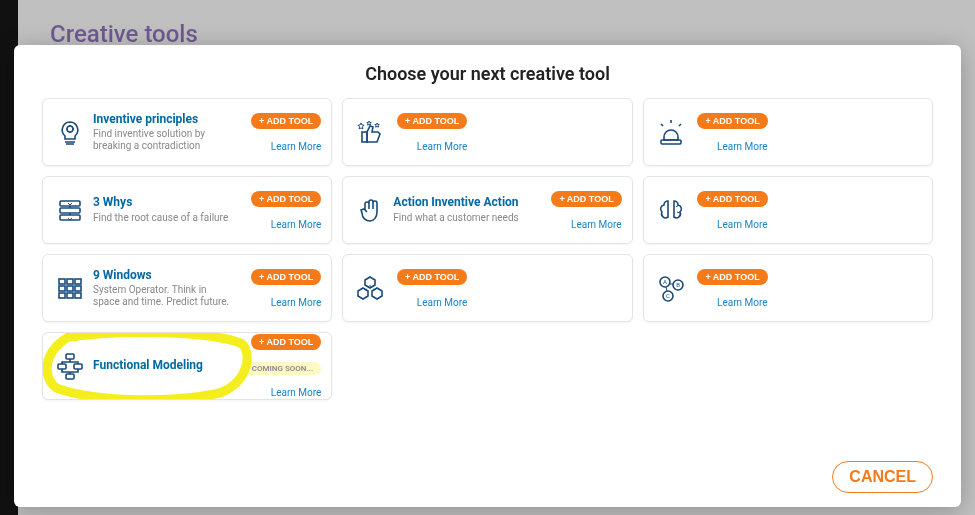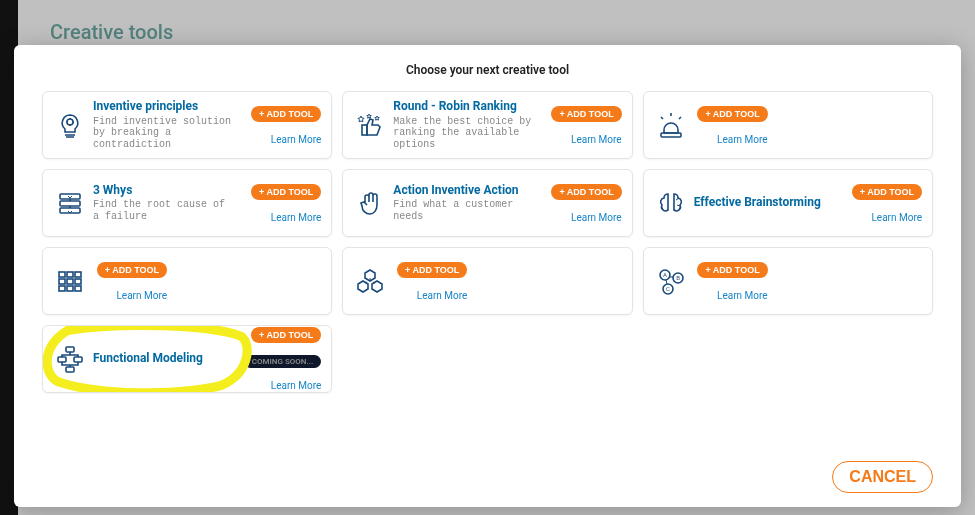--- a/index.html
+++ b/index.html
@@ -1,31 +1,31 @@
 <!DOCTYPE html>
 <html><head>
 <meta charset="utf-8">
 <style>
 html,body{margin:0;padding:0;font-family:-apple-system,BlinkMacSystemFont,"Segoe UI",Roboto,Arial,sans-serif;background:#9d9d9d;width:975px;height:515px;overflow:hidden;}
 .page-bg{position:absolute;inset:0;background:#fff;}
-.page-title{position:absolute;left:50px;top:20px;font-size:20px;color:#0f766e;font-weight:500;}
+.page-title{position:absolute;left:50px;top:20px;font-size:24px;color:#4c1d95;font-weight:500;}
 .dim-overlay{position:absolute;inset:0;background:rgba(140,140,140,0.55);}
 .sidebar-strip{position:absolute;left:0;top:0;width:18px;height:515px;background:#111;}
 .modal{position:absolute;left:14px;right:14px;top:45px;bottom:8px;background:#fff;border-radius:6px;box-shadow:0 4px 24px rgba(0,0,0,0.25);padding:18px 28px 14px 28px;box-sizing:border-box;}
-.modal-title{text-align:center;font-size:12px;font-weight:600;color:#222;margin-bottom:14px;}
+.modal-title{text-align:center;font-size:18px;font-weight:600;color:#222;margin-bottom:14px;}
 .grid{display:grid;grid-template-columns:repeat(3,1fr);grid-auto-rows:68px;gap:10px;}
 .card{position:relative;display:flex;align-items:center;border:1px solid #e4e4e4;border-radius:6px;background:#fff;box-shadow:0 1px 2px rgba(0,0,0,0.05);padding:6px 10px;box-sizing:border-box;overflow:hidden;}
 .card-icon{flex:0 0 34px;height:34px;display:flex;align-items:center;justify-content:center;color:#1a4a7a;}
 .card-icon svg{width:30px;height:30px;stroke:#1a4a7a;fill:none;stroke-width:1.6;}
 .card-body{flex:1 1 auto;min-width:0;padding:0 6px;}
 .card-title{font-size:12px;font-weight:700;color:#0369a1;line-height:1.15;}
-.card-sub{font-size:10px;color:#888;line-height:1.15;margin-top:2px;font-family:Liberation Mono, monospace;}
+.card-sub{font-size:10px;color:#888;line-height:1.15;margin-top:2px;}
 .card-actions{flex:0 0 80px;display:flex;flex-direction:column;align-items:flex-end;gap:12px;}
 .btn-add{background:#f57a1a;color:#fff;font-size:9px;font-weight:700;border:none;border-radius:12px;padding:3px 8px;white-space:nowrap;cursor:pointer;}
-.soon-pill{background:#0f172a;color:#8a8a8a;font-size:8px;font-weight:600;border-radius:10px;padding:2px 8px;white-space:nowrap;}
+.soon-pill{background:#fef9c3;color:#8a8a8a;font-size:8px;font-weight:600;border-radius:10px;padding:2px 8px;white-space:nowrap;}
 .learn{font-size:10px;color:#1784c7;cursor:pointer;}
 .highlight-annot{position:absolute;pointer-events:none;}
 .modal-footer{position:absolute;right:28px;bottom:14px;}
 .btn-cancel{background:#fff;border:1.5px solid #f57a1a;color:#f57a1a;font-size:16px;font-weight:600;border-radius:16px;padding:6px 16px;cursor:pointer;}
 </style>
 </head>
 <body>
 
 <div class="page-bg">
   <div class="page-title">Creative tools</div>
@@ -51,24 +51,20 @@
           <button class="btn-add">+ ADD TOOL</button>
           <a class="learn">Learn More</a>
         </div>
       </div>
       <div class="card">
         <div class="card-icon">
           <svg viewBox="0 0 30 30">
             <use href="#ic-thumbs-up-stars"></use>
           </svg>
         </div>
-        <div class="card-body">
-          <div class="card-title">Round - Robin Ranking</div>
-          <div class="card-sub">Make the best choice by ranking the available options</div>
-        </div>
         <div class="card-actions">
           <button class="btn-add">+ ADD TOOL</button>
           <a class="learn">Learn More</a>
         </div>
       </div>
       <div class="card">
         <div class="card-icon">
           <svg viewBox="0 0 30 30">
             <use href="#ic-siren"></use>
           </svg>
@@ -107,33 +103,34 @@
           <button class="btn-add">+ ADD TOOL</button>
           <a class="learn">Learn More</a>
         </div>
       </div>
       <div class="card">
         <div class="card-icon">
           <svg viewBox="0 0 30 30">
             <use href="#ic-brain"></use>
           </svg>
         </div>
-        <div class="card-body">
-          <div class="card-title">Effective Brainstorming</div>
-        </div>
         <div class="card-actions">
           <button class="btn-add">+ ADD TOOL</button>
           <a class="learn">Learn More</a>
         </div>
       </div>
       <div class="card">
         <div class="card-icon">
           <svg viewBox="0 0 30 30">
             <use href="#ic-grid3x3"></use>
           </svg>
+        </div>
+        <div class="card-body">
+          <div class="card-title">9 Windows</div>
+          <div class="card-sub">System Operator. Think in space and time. Predict future.</div>
         </div>
         <div class="card-actions">
           <button class="btn-add">+ ADD TOOL</button>
           <a class="learn">Learn More</a>
         </div>
       </div>
       <div class="card">
         <div class="card-icon">
           <svg viewBox="0 0 30 30">
             <use href="#ic-cubes"></use>

